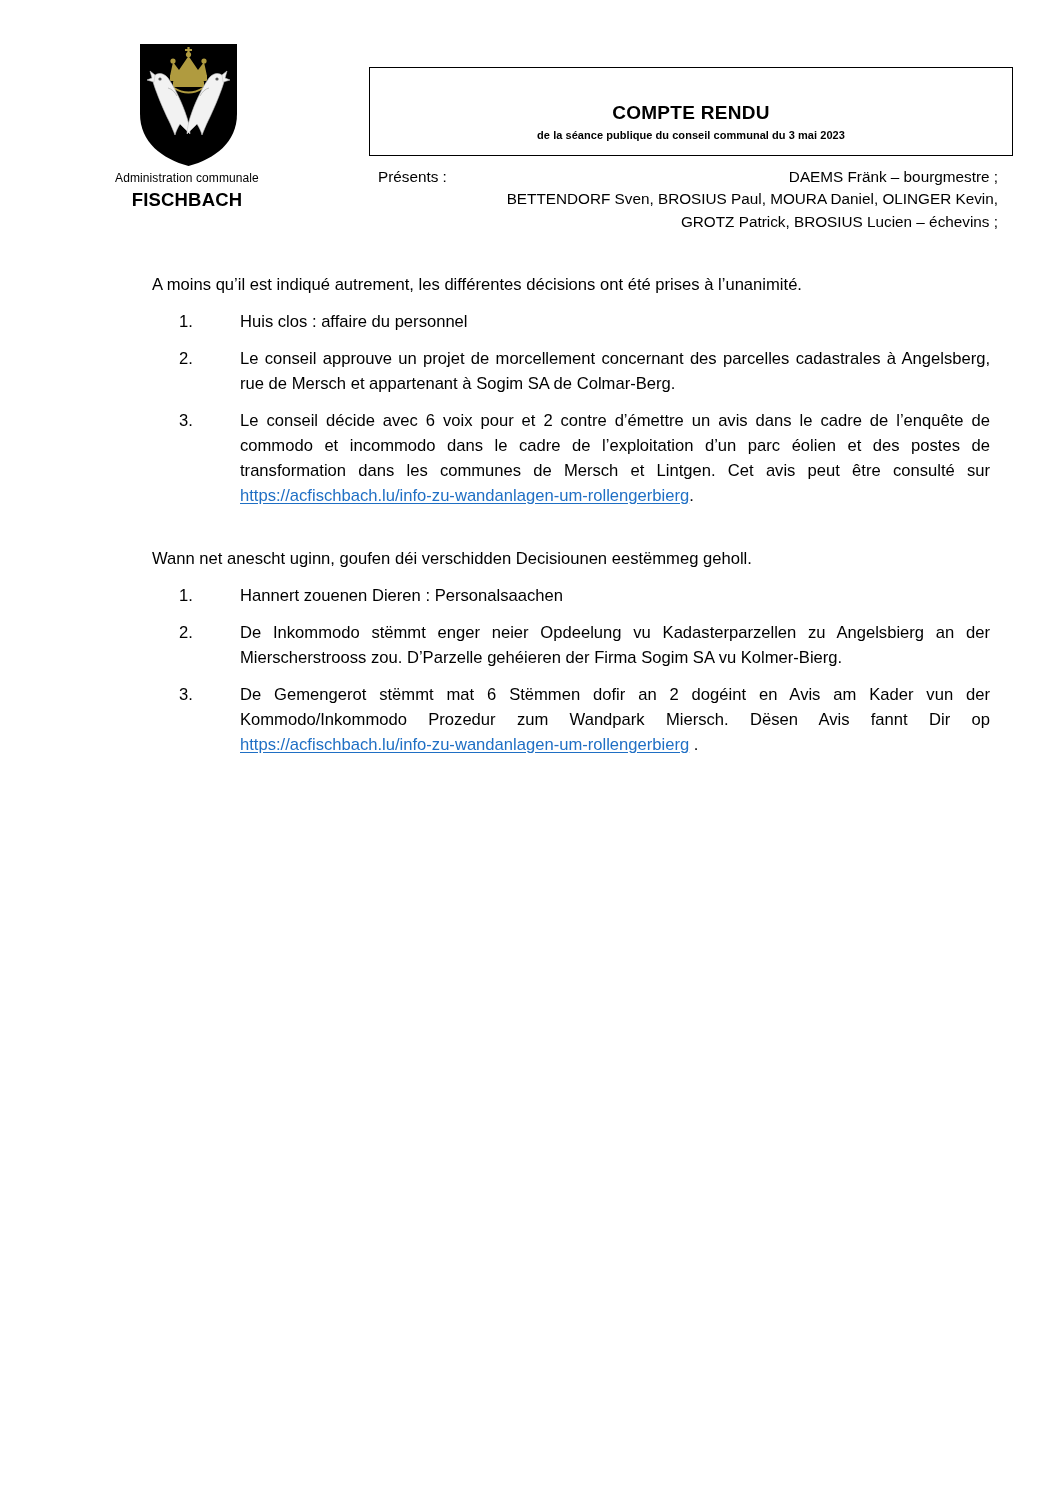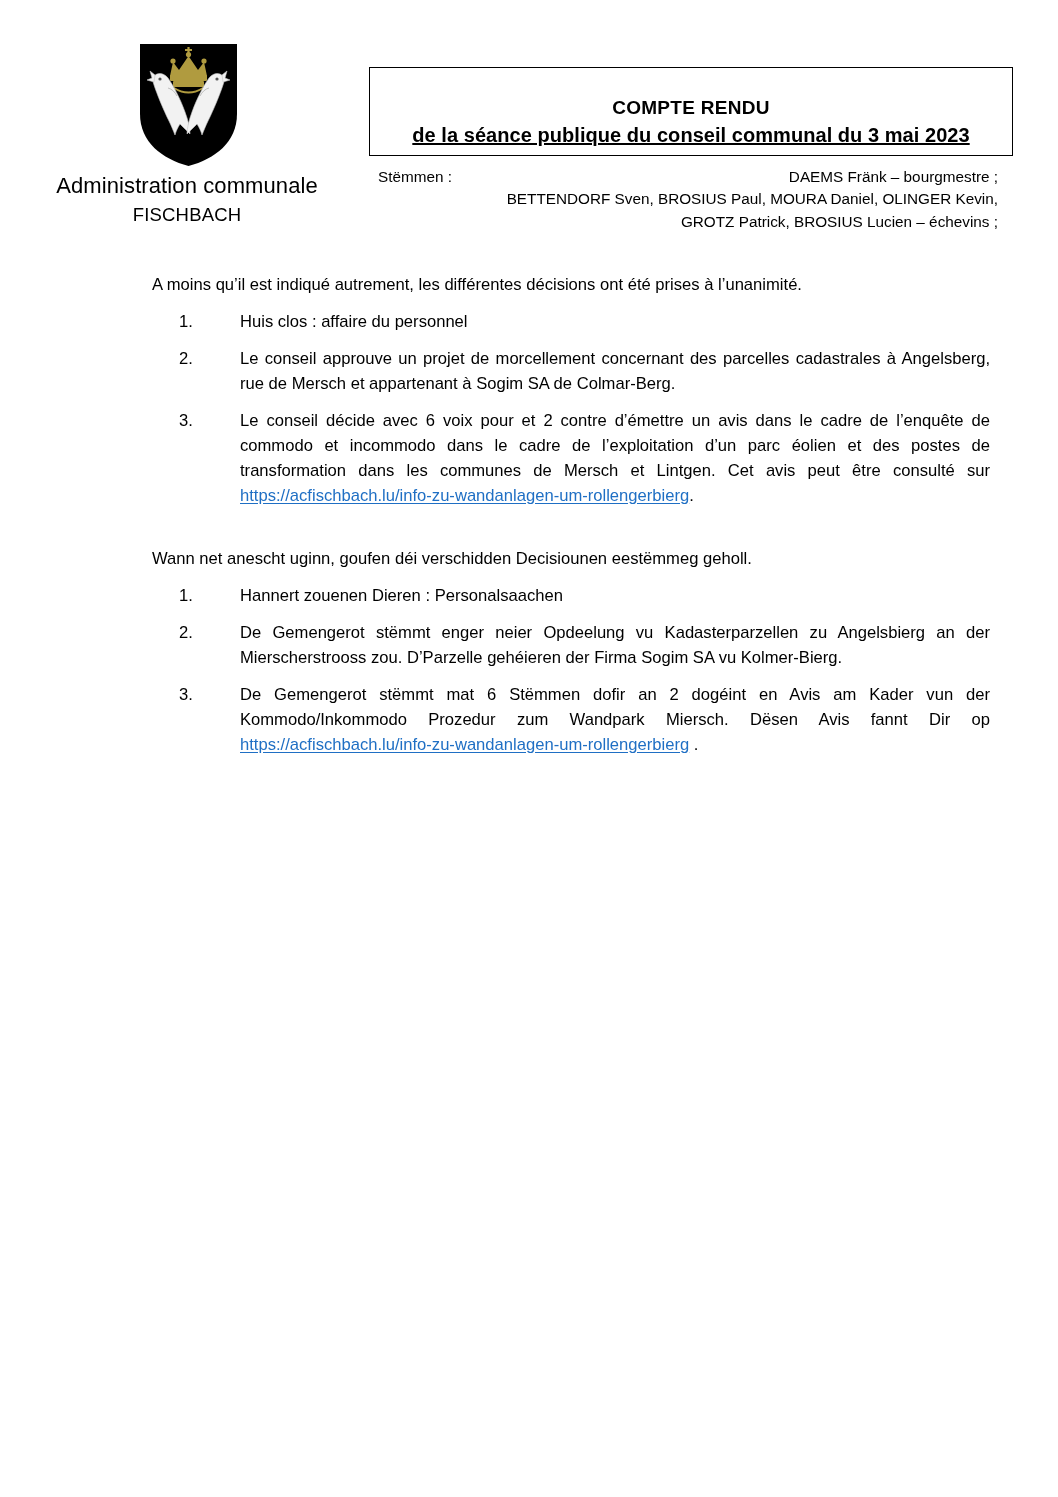--- a/index.html
+++ b/index.html
@@ -35,27 +35,27 @@
   
   .admin-block {
     position: absolute;
     left: 22px;
     top: 170px;
     width: 330px;
     text-align: center;
     line-height: 1.45;
   }
   .admin-line1 {
-    font-size: 22px;
+    font-size: 12px;
     font-weight: 400;
     letter-spacing: .1px;
   }
   .admin-line2 {
     font-size: 18.5px;
-    font-weight: 400;
+    font-weight: 700;
     letter-spacing: .2px;
   }
 
   
   .title-box {
     position: absolute;
     left: 369px;
     top: 67px;
     width: 644px;
     height: 89px;
@@ -66,24 +66,23 @@
     justify-content: center;
     gap: 5px;
   }
   .title-main {
     font-size: 19px;
     font-weight: 700;
     letter-spacing: .3px;
     margin-top: 20px;
   }
   .title-sub {
-    font-size: 20px;
+    font-size: 11px;
     font-weight: 700;
     letter-spacing: .05px;
-    text-decoration: underline;
   }
 
   
   .attendees {
     position: absolute;
     left: 378px;
     top: 166px;
     width: 620px;
     font-size: 15.3px;
     line-height: 22.4px;
@@ -204,21 +203,21 @@
     <div class="admin-line2">FISCHBACH</div>
   </div>
 
   <div class="title-box">
     <div class="title-main">COMPTE RENDU</div>
     <div class="title-sub">de la séance publique du conseil communal du 3 mai 2023</div>
   </div>
 
   <div class="attendees">
     <div class="att-row">
-      <div class="att-label">Stëmmen :</div>
+      <div class="att-label">Présents :</div>
       <div class="att-names">
         <div>DAEMS Fränk – bourgmestre ;</div>
         <div>BETTENDORF Sven, BROSIUS Paul, MOURA Daniel, OLINGER Kevin,</div>
         <div>GROTZ Patrick, BROSIUS Lucien – échevins ;</div>
       </div>
     </div>
   </div>
 
 </div>
 
@@ -246,21 +245,21 @@
 
   <div class="section">
     <p class="intro">Wann net anescht uginn, goufen déi verschidden Decisiounen eestëmmeg geholl.</p>
     <ol class="items">
       <li class="short">
         <span class="num">1.</span>
         <span class="txt">Hannert zouenen Dieren : Personalsaachen</span>
       </li>
       <li>
         <span class="num">2.</span>
-        <span class="txt">De Gemengerot stëmmt enger neier Opdeelung vu Kadasterparzellen zu Angelsbierg an der Mierscherstrooss zou. D’Parzelle gehéieren der Firma Sogim SA vu Kolmer-Bierg.</span>
+        <span class="txt">De Inkommodo stëmmt enger neier Opdeelung vu Kadasterparzellen zu Angelsbierg an der Mierscherstrooss zou. D’Parzelle gehéieren der Firma Sogim SA vu Kolmer-Bierg.</span>
       </li>
       <li>
         <span class="num">3.</span>
         <span class="txt"><span>De Gemengerot stëmmt mat 6 Stëmmen dofir an 2 dogéint en Avis am Kader vun der Kommodo/Inkommodo Prozedur zum Wandpark Miersch. Dësen Avis fannt Dir op </span><a class="url" href="#">https://acfischbach.lu/info-zu-wandanlagen-um-rollengerbierg</a><span> .</span></span>
       </li>
     </ol>
   </div>
 
 </div>
 

